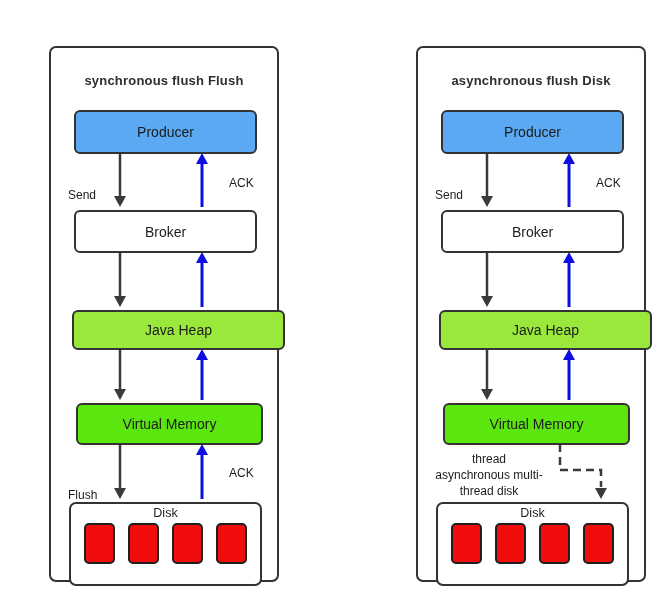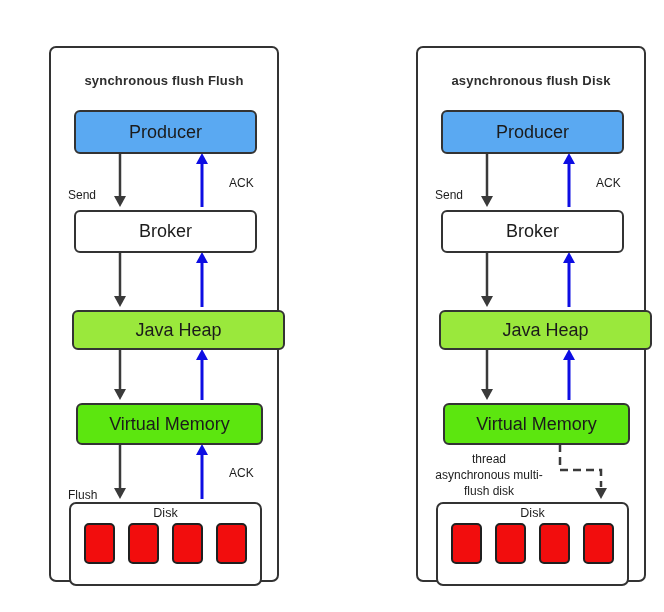--- a/index.html
+++ b/index.html
@@ -39,21 +39,21 @@
     font-size:13px;
     font-weight:bold;
     color:#2e2e2e;
     letter-spacing:0.2px;
   }
   .node{
     position:absolute;
     display:flex;align-items:center;justify-content:center;
     border:2px solid var(--border-dark);
     border-radius:6px;
-    font-size:18px;
+    font-size:14px;
     background:#ffffff;
   }
   .node.producer{left:23px;top:62px;width:183px;height:44px;background:var(--producer-fill);}
   .node.broker{left:23px;top:162px;width:183px;height:43px;}
   .node.javaheap{left:21px;top:262px;width:213px;height:40px;background:var(--java-heap-fill);}
   .node.vm{left:25px;top:355px;width:187px;height:42px;background:var(--vm-fill);}
   .disk{
     position:absolute;
     left:18px;top:454px;width:193px;height:84px;
     border:2px solid var(--border-dark);
@@ -212,21 +212,21 @@
     <div class="node broker">Broker</div>
     <div class="node javaheap">Java Heap</div>
     <div class="node vm">Virtual Memory</div>
 
     <div class="edge-label lbl-send">Send</div>
     <div class="edge-label lbl-ack-top">ACK</div>
 
     <div class="async-note">
       <div>thread</div>
       <div>asynchronous multi-</div>
-      <div>flush disk</div>
+      <div>thread disk</div>
     </div>
 
     <div class="disk">
       <div class="disk-label">Disk</div>
       <div class="disk-blocks">
         <div class="disk-block"></div>
         <div class="disk-block"></div>
         <div class="disk-block"></div>
         <div class="disk-block"></div>
       </div>

